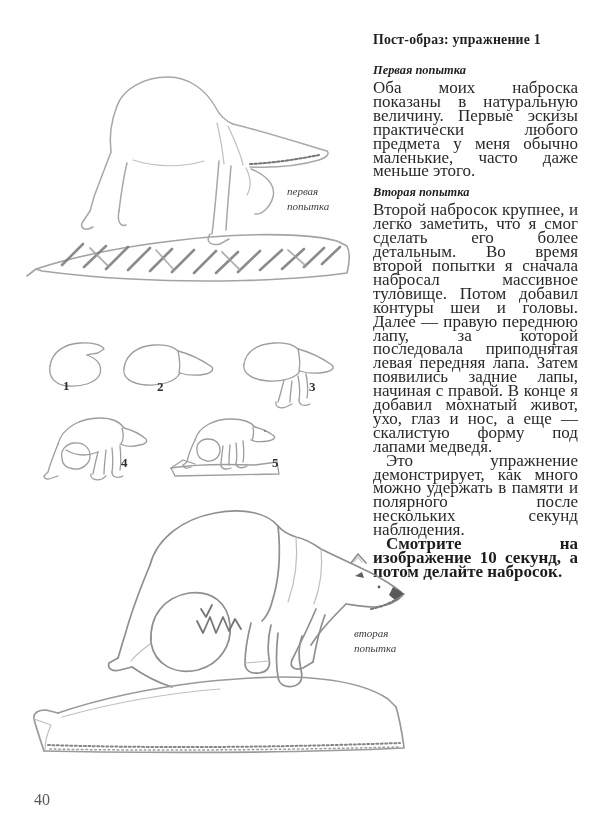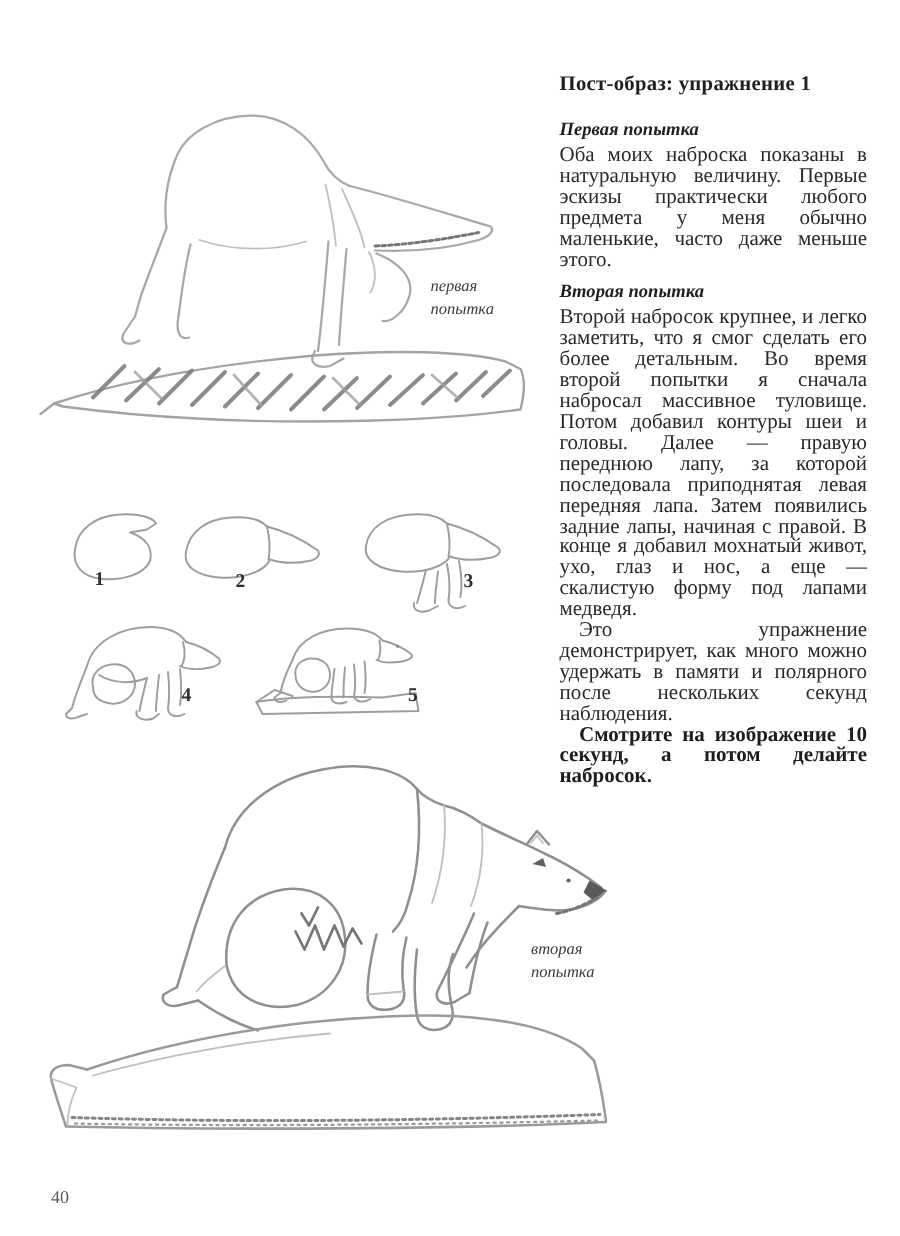--- a/index.html
+++ b/index.html
@@ -1,32 +1,32 @@
 <!DOCTYPE html>
 <html><head>
 <meta charset="utf-8">
 <style>
   * { margin:0; padding:0; box-sizing:border-box; }
   html,body { width:600px; height:824px; background:#ffffff; }
   body { font-family:"Liberation Serif","DejaVu Serif",serif; color:#262626; position:relative; overflow:hidden; }
   .page { position:absolute; left:0; top:0; width:600px; height:824px; background:#fff; }
 
   
-  .text-col { position:absolute; left:373px; top:48px; width:205px; }
+  .text-col { position:absolute; left:373px; top:32px; width:205px; }
   .title { font-size:13.8px; font-weight:bold; letter-spacing:.2px; color:#1f1f1f; margin-bottom:15px; }
   .subhead { font-size:12.4px; font-weight:bold; font-style:italic; color:#1f1f1f; margin-top:7px; margin-bottom:3px; }
   .subhead.first { margin-top:0; }
-  p.body { font-size:14px; line-height:13.9px; text-align:justify; color:#282828; }
+  p.body { font-size:17px; line-height:13.9px; text-align:justify; color:#282828; }
   p.body.indent { text-indent:13px; }
   p.body.bold { font-weight:bold; color:#1d1d1d; }
 
   
   .fig-label { position:absolute; font-style:italic; font-size:11px; line-height:14.5px; color:#3c3c3c; width:60px; }
   .step-num { position:absolute; font-weight:bold; font-size:13px; color:#2e2e2e; }
-  .page-num { position:absolute; left:34px; top:791px; font-size:12px; color:#5a5a5a; }
+  .page-num { position:absolute; left:34px; top:791px; font-size:16px; color:#5a5a5a; }
 
   svg { position:absolute; overflow:visible; }
   .sk  { stroke:#a8a8a8; stroke-width:1.5; fill:none; stroke-linecap:round; stroke-linejoin:round; }
   .sk2 { stroke:#8f8f8f; stroke-width:1.7; fill:none; stroke-linecap:round; stroke-linejoin:round; }
   .lt  { stroke:#bfbfbf; stroke-width:1.2; }
   .dk  { stroke:#767676; }
   .small-sk { stroke:#9d9d9d; stroke-width:1.3; fill:none; stroke-linecap:round; stroke-linejoin:round; }
 </style>
 </head>
 <body>

